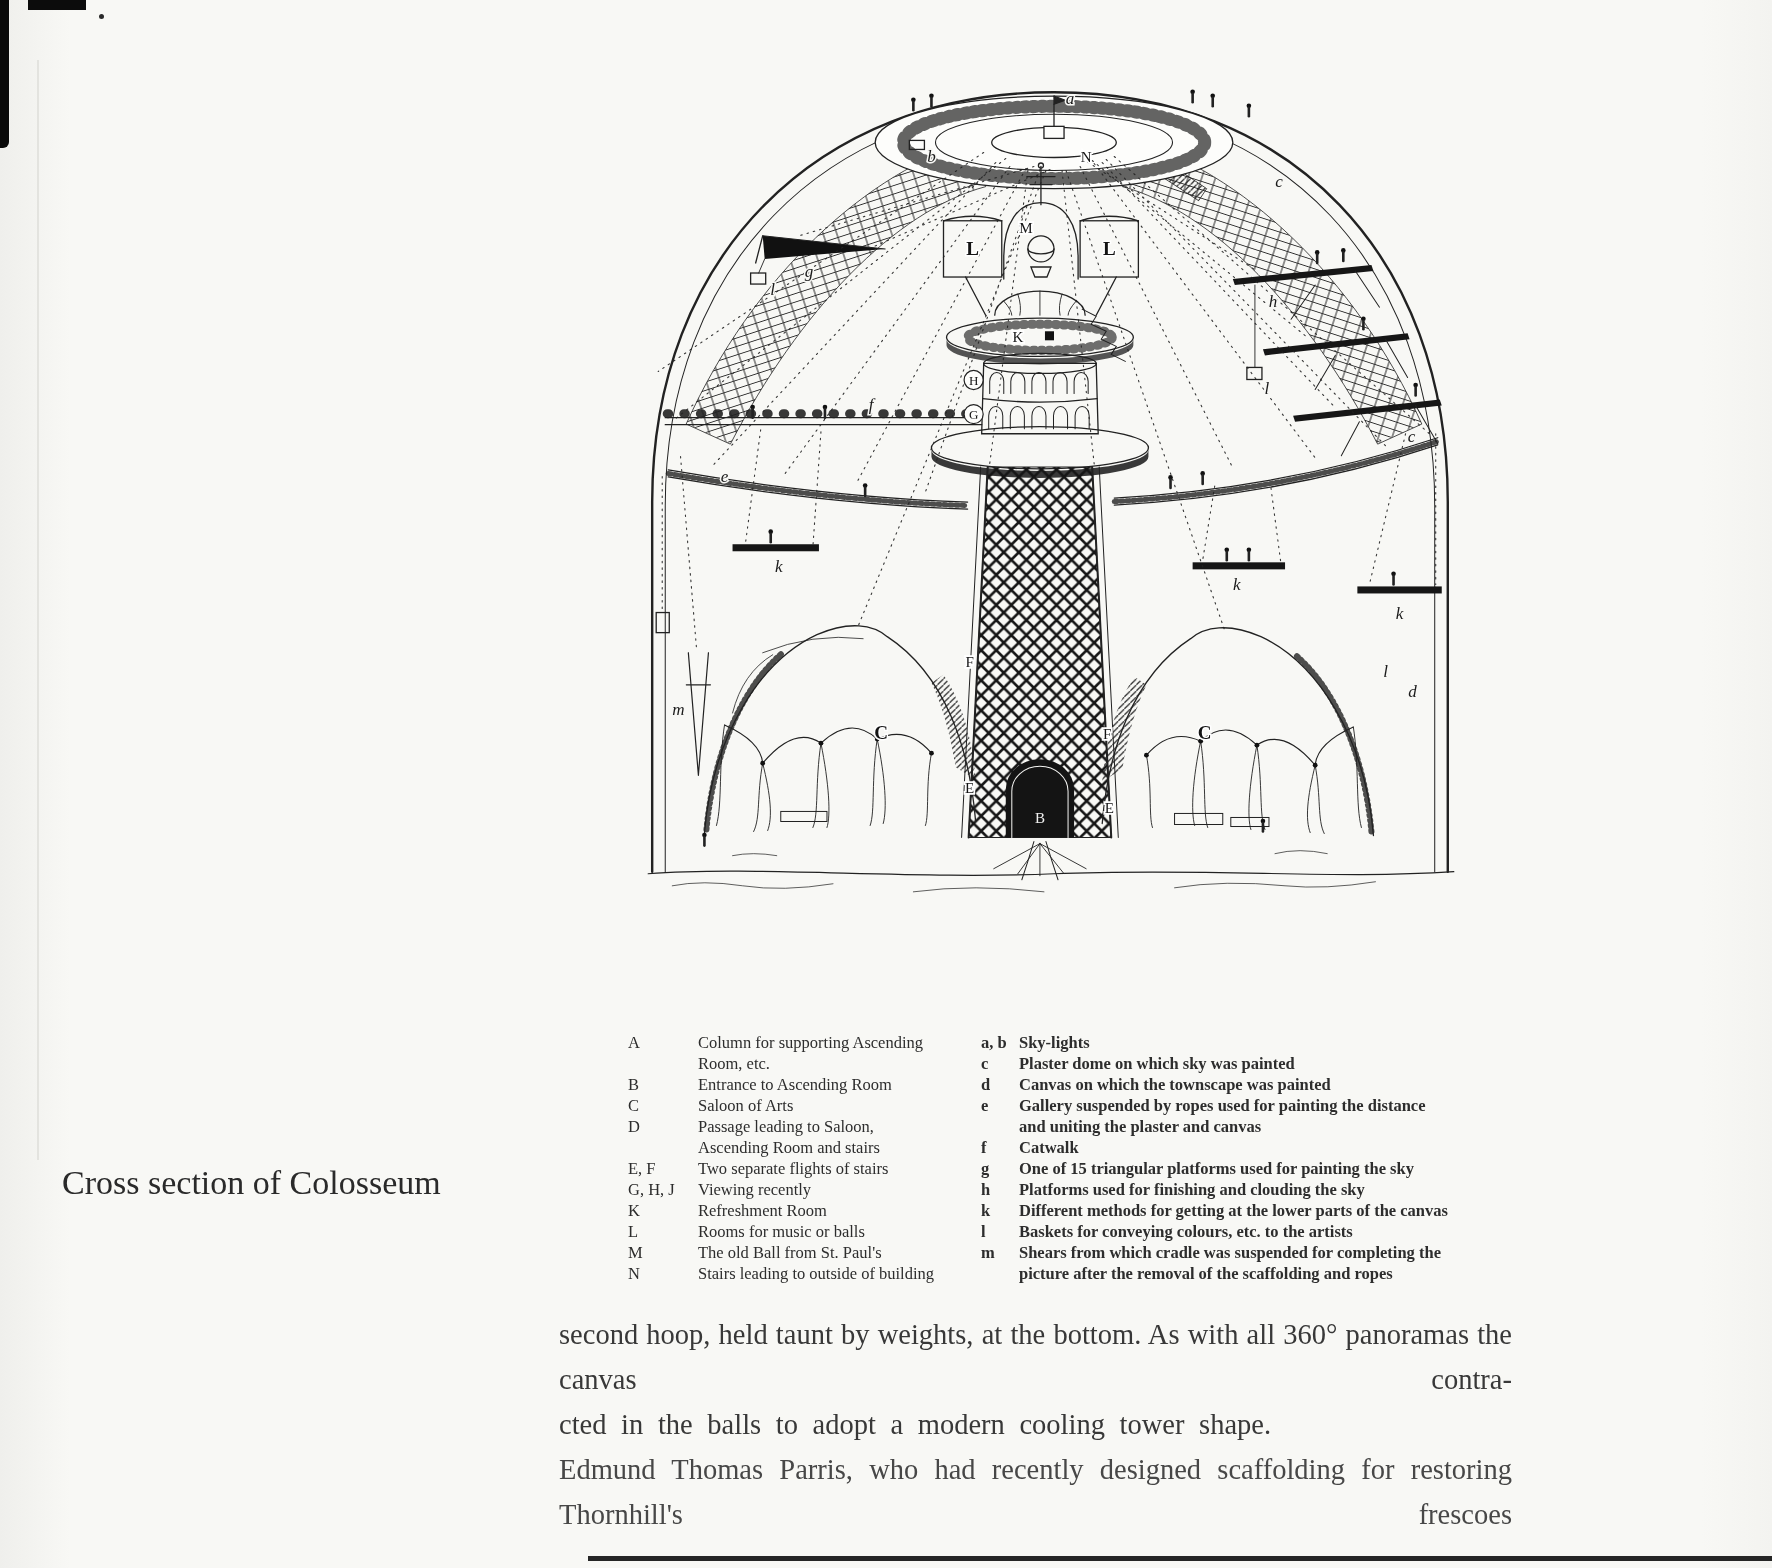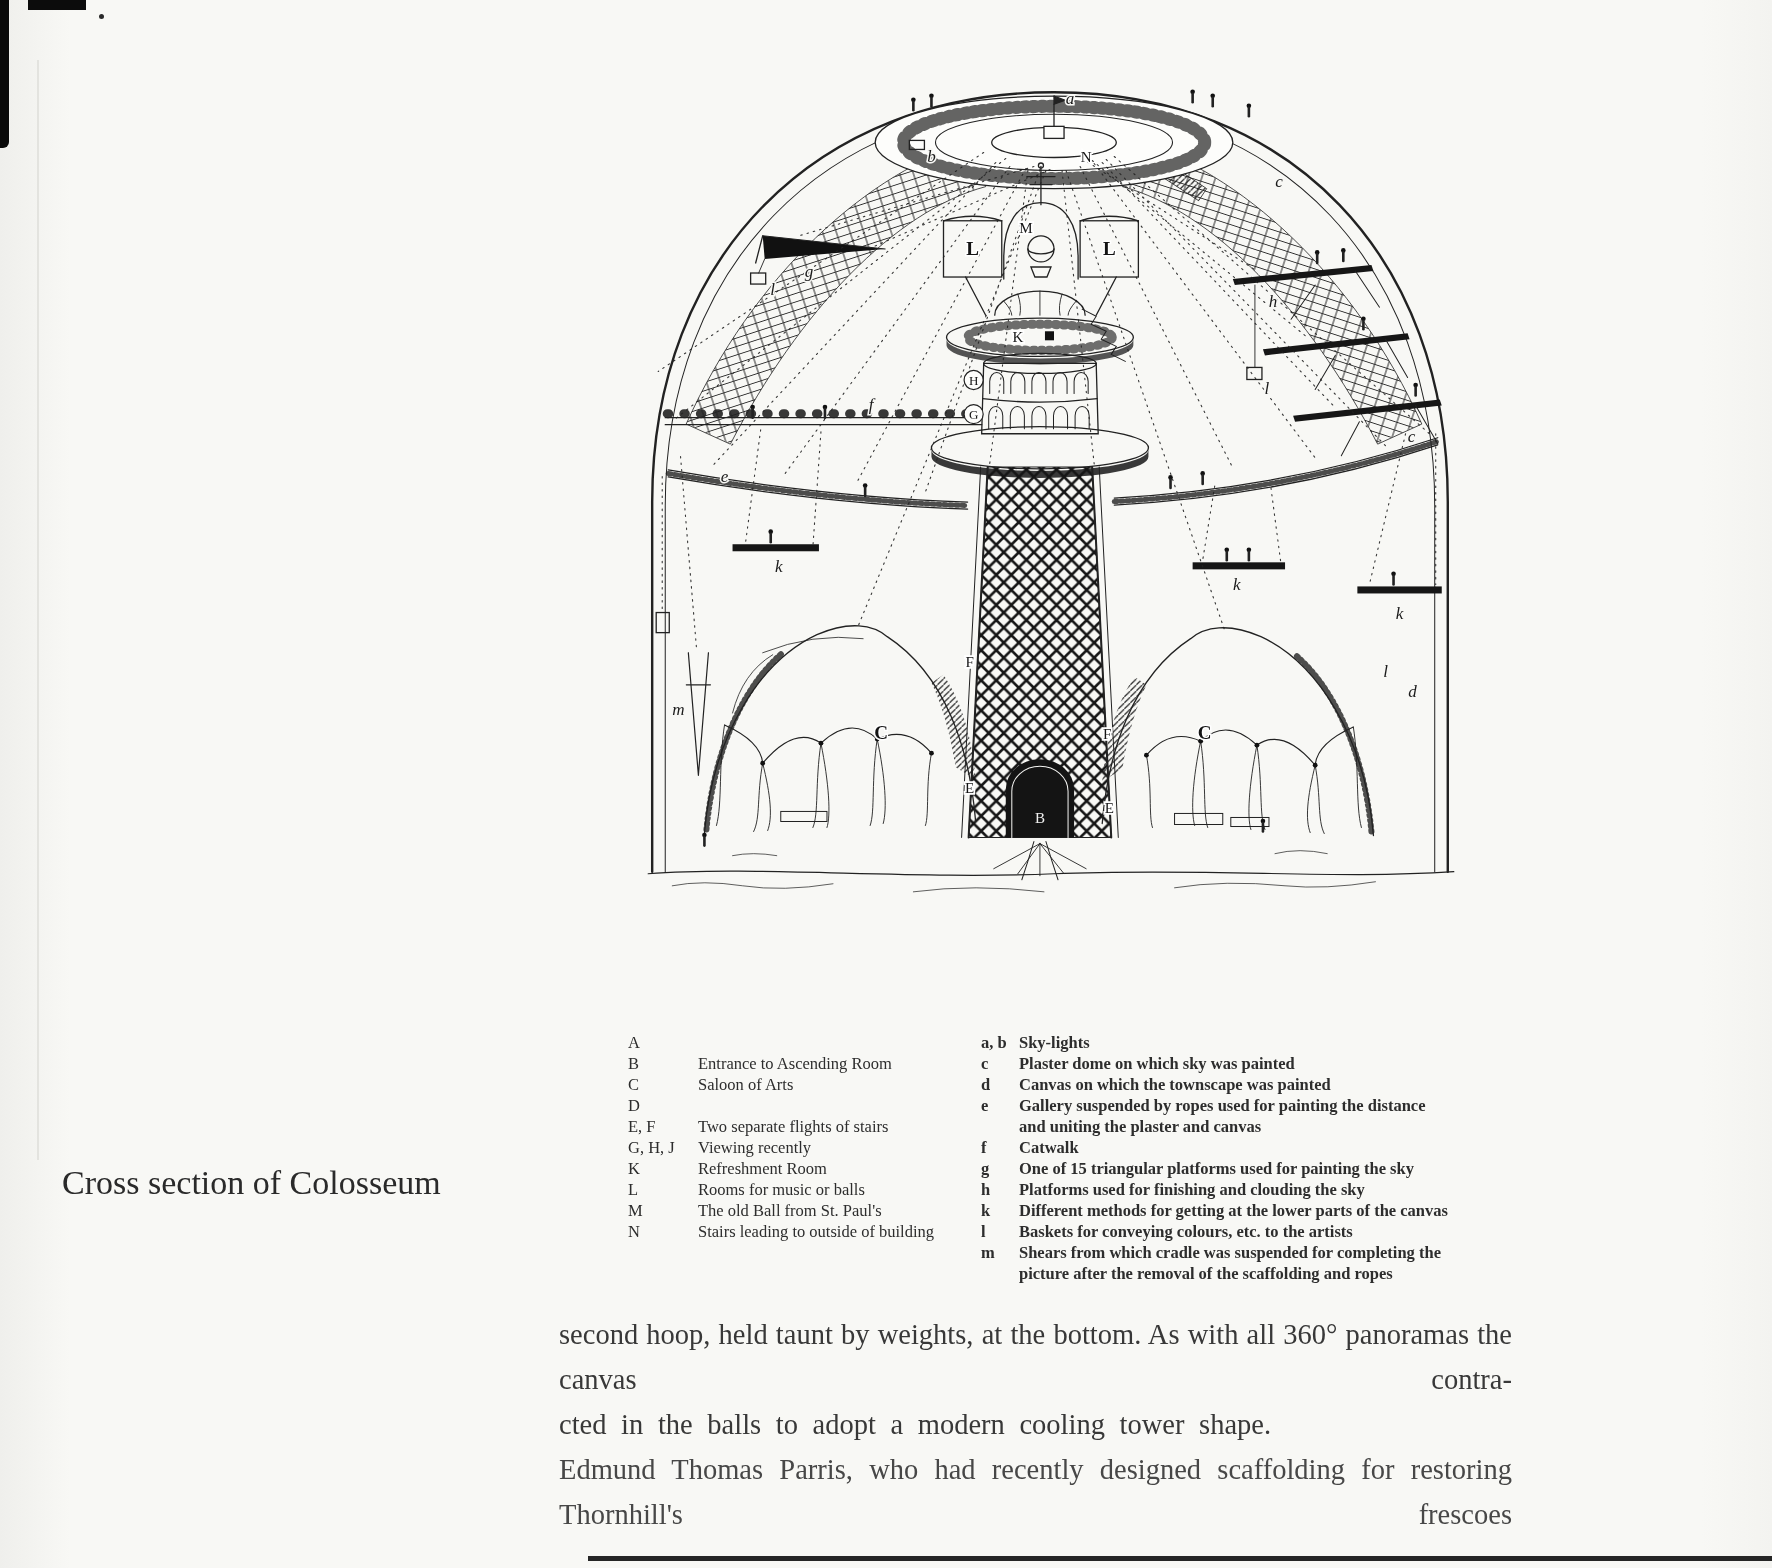--- a/index.html
+++ b/index.html
@@ -297,31 +297,35 @@
     </svg>
   </div>
 
   <div class="caption">
     <div>Cross section of Colosseum</div>
   </div>
 
   <div class="legend legend-left" id="legend-left">
       <div class="leg-row">
         <span class="leg-key">A</span>
+        <span class="leg-text">Column for supporting Ascending
+Room, etc.</span>
       </div>
       <div class="leg-row">
         <span class="leg-key">B</span>
         <span class="leg-text">Entrance to Ascending Room</span>
       </div>
       <div class="leg-row">
         <span class="leg-key">C</span>
         <span class="leg-text">Saloon of Arts</span>
       </div>
       <div class="leg-row">
         <span class="leg-key">D</span>
+        <span class="leg-text">Passage leading to Saloon,
+Ascending Room and stairs</span>
       </div>
       <div class="leg-row">
         <span class="leg-key">E, F</span>
         <span class="leg-text">Two separate flights of stairs</span>
       </div>
       <div class="leg-row">
         <span class="leg-key">G, H, J</span>
         <span class="leg-text">Viewing recently</span>
       </div>
       <div class="leg-row">

